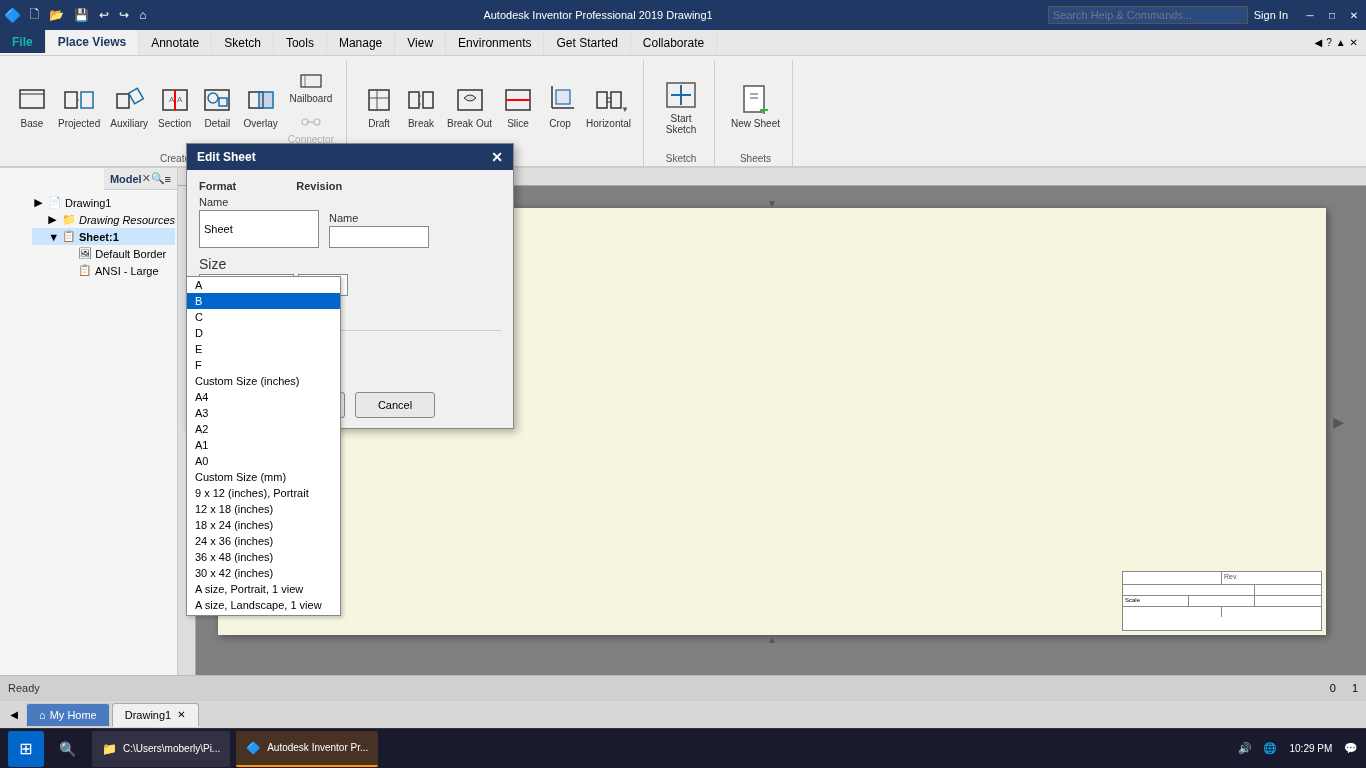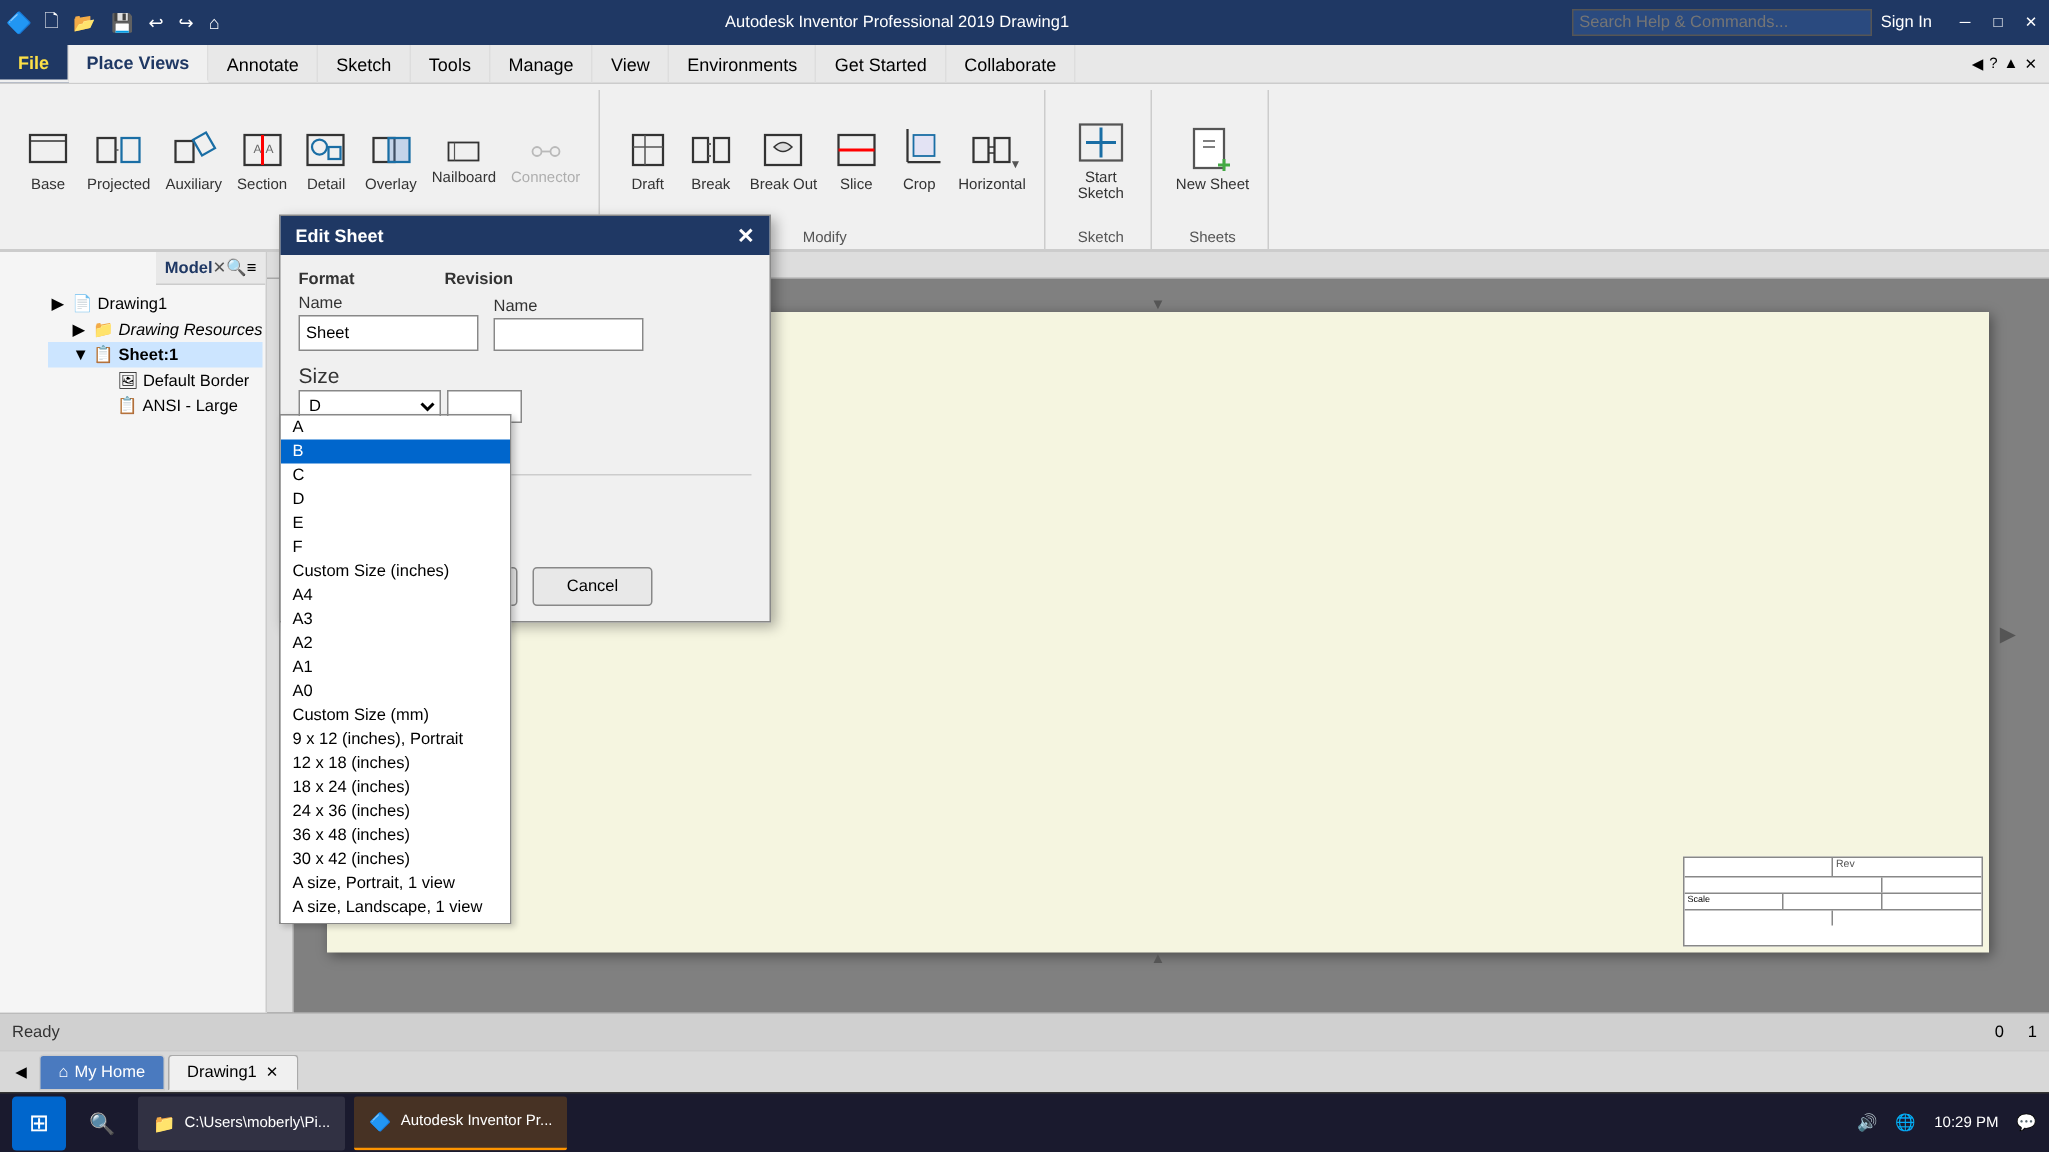--- a/index.html
+++ b/index.html
@@ -84,21 +84,21 @@
   <input type="text" style="width: 200px; height: 18px; font-size: 11px; padding: 0px 4px; border: 1px solid rgb(85, 85, 85); background: rgb(42, 74, 127); color: white;" placeholder="Search Help &amp; Commands...">
 
   <span style="color:white; font-size:11px; cursor:pointer; white-space:nowrap;">Sign In</span>
 
   <span class="win-btn" style="color:white; margin-left:8px;">─</span>
   <span class="win-btn" style="color:white;">□</span>
   <span class="win-btn" style="color:white;">✕</span>
 </div>
 
 <div id="ribbon-tabs">
-  <div class="ribbon-tab active" style="background:#1f3864; color:#fde047;">File</div>
+  <div class="ribbon-tab active" style="background:#1f3864; color:#14b8a6;">File</div>
   <div class="ribbon-tab active">Place Views</div>
   <div class="ribbon-tab">Annotate</div>
   <div class="ribbon-tab">Sketch</div>
   <div class="ribbon-tab">Tools</div>
   <div class="ribbon-tab">Manage</div>
   <div class="ribbon-tab">View</div>
   <div class="ribbon-tab">Environments</div>
   <div class="ribbon-tab">Get Started</div>
   <div class="ribbon-tab">Collaborate</div>
   <div style="margin-left:auto; display:flex; align-items:center; padding-right:8px; gap:4px;">
@@ -171,21 +171,21 @@
       <div class="ribbon-btn">
         <div class="icon">
           <svg width="32" height="32" viewBox="0 0 32 32">
               <rect x="4" y="8" width="14" height="16" fill="none" stroke="#333" stroke-width="1.5"></rect>
               <rect x="14" y="8" width="14" height="16" fill="rgba(100,150,220,0.3)" stroke="#1a6ea5" stroke-width="1.5"></rect>
             </svg>
         </div>
         <div class="label">Overlay</div>
       </div>
 
-      <div style="display:flex; gap:2px;">
+      <div style="display:flex; flex-direction:column; gap:2px;">
         <div class="ribbon-btn-sm">
           <div class="icon">
             <svg width="24" height="20" viewBox="0 0 24 20">
                 <rect x="2" y="4" width="20" height="12" fill="none" stroke="#333" stroke-width="1.2"></rect>
                 <line x1="6" y1="4" x2="6" y2="16" stroke="#555" stroke-width="0.8"></line>
               </svg>
           </div>
           <div class="label">Nailboard</div>
         </div>
         <div class="ribbon-btn-sm connector-disabled">
@@ -435,21 +435,21 @@
   <div id="dialog-body" style="padding:10px 12px;">
 
     <div style="display:flex; gap:60px; margin-bottom:4px;">
       <span style="font-size:11px; font-weight:bold; color:#333;">Format</span>
       <span style="font-size:11px; font-weight:bold; color:#333;">Revision</span>
     </div>
 
     <div style="display:flex; gap:10px; margin-bottom:8px; align-items:flex-end;">
       <div>
         <div style="font-size:11px; color:#333; margin-bottom:2px;">Name</div>
-        <input type="text" style="width: 120px; height: 24px; border: 1px solid rgb(136, 136, 136); background: white; font-size: 11px; padding: 0px 4px;" value="Sheet">
+        <input type="text" style="width: 120px; height: 38px; border: 1px solid rgb(136, 136, 136); background: white; font-size: 11px; padding: 0px 4px;" value="Sheet">
       </div>
       <div>
         <div style="font-size:11px; color:#333; margin-bottom:2px;">Name</div>
         <input type="text" style="width: 100px; height: 22px; border: 1px solid rgb(136, 136, 136); background: white; font-size: 11px; padding: 0px 4px;" value="">
       </div>
     </div>
 
     <div style="display:flex; gap:16px; margin-bottom:8px;">
       <div>
         <div style="font-size:14px; color:#333; margin-bottom:2px;">Size</div>

